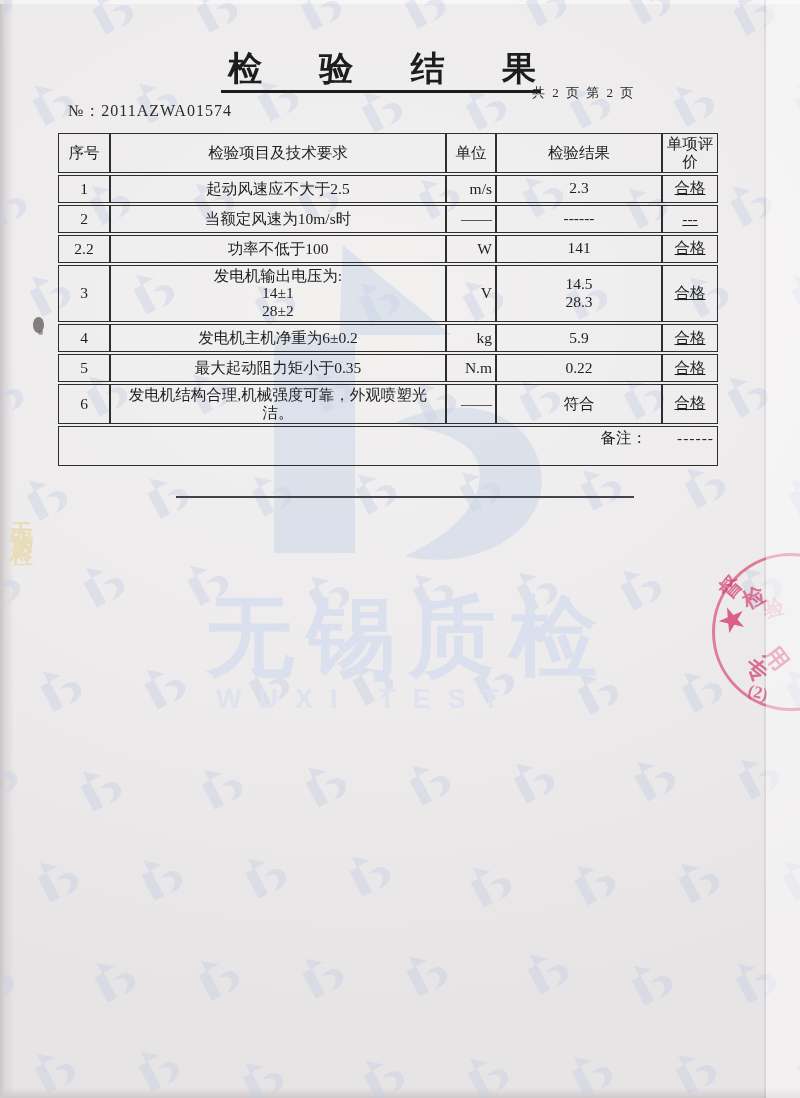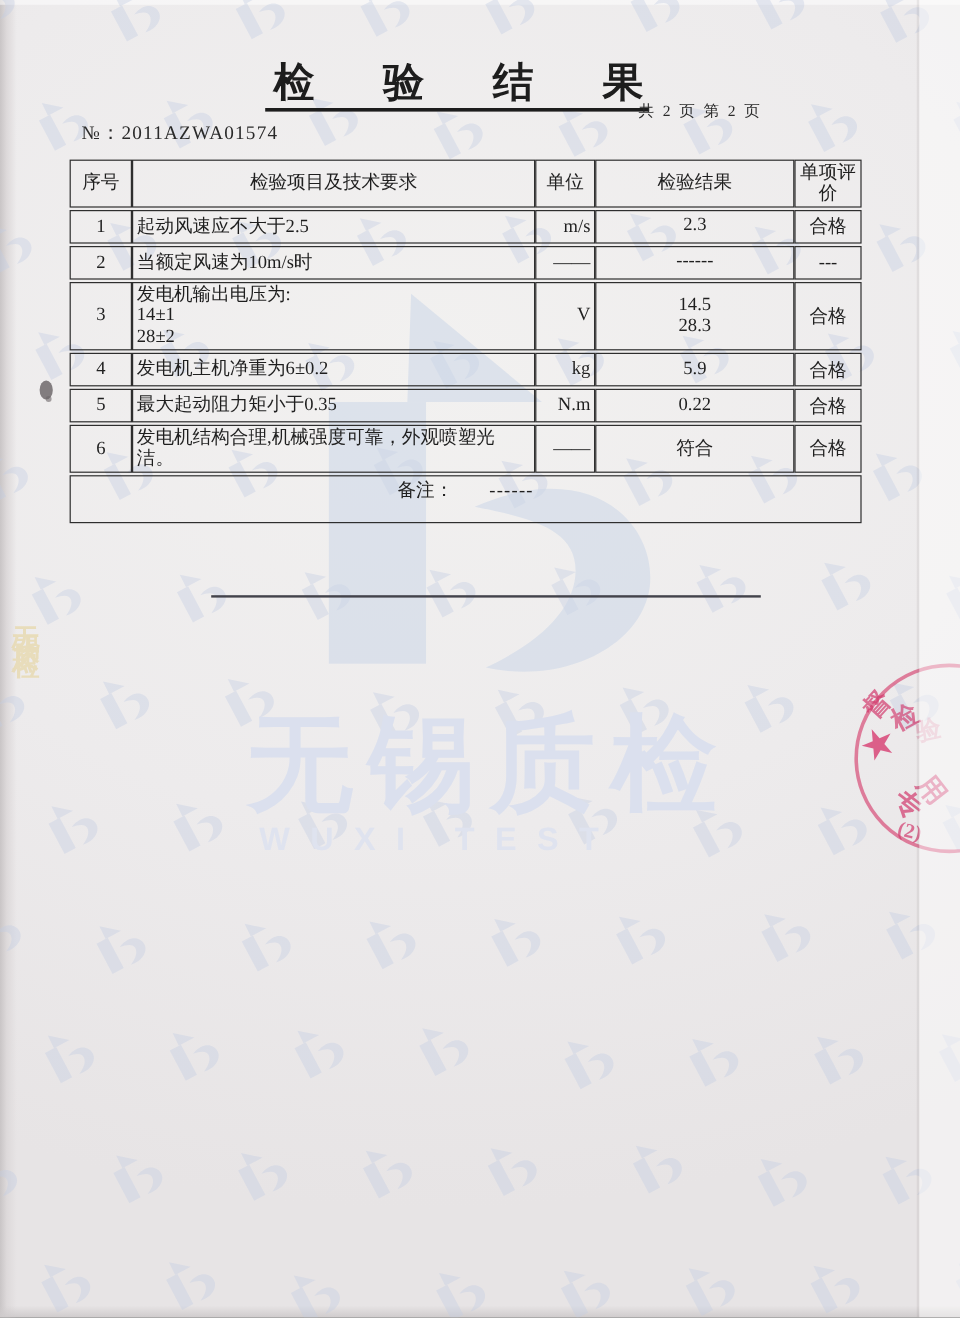--- a/index.html
+++ b/index.html
@@ -38,25 +38,25 @@
   .title-underline{position:absolute;left:221px;top:90px;width:320px;height:2.5px;background:#1d1d1d;}
   .report-no{position:absolute;left:68px;top:101px;font-size:16px;letter-spacing:1px;color:#2a2a2a;}
   .page-info{position:absolute;left:532px;top:84px;font-size:13px;letter-spacing:2px;color:#2a2a2a;}
   
   table.report{position:absolute;left:58px;top:131px;width:660px;
     border-collapse:separate;border-spacing:0 2px;table-layout:fixed;}
   table.report td,table.report th{border:1.6px solid #2e2e2e;font-weight:normal;
     font-size:15.5px;color:#1f1f1f;padding:1px 3px;background:transparent;}
   th.h{height:34px;text-align:center;line-height:1.15;}
   td.c-no{text-align:center;height:24px;}
-  td.c-item{text-align:left;padding-left:7px;white-space:pre-line;line-height:1.15;}
+  td.c-item{text-align:center;padding-left:7px;white-space:pre-line;line-height:1.15;}
   td.c-unit{text-align:right;}
   td.c-result{text-align:center;white-space:pre-line;line-height:1.2;margin-top:18px;}
-  td.c-eval{text-align:center;}
-  td.remark-cell{height:36px;vertical-align:top;padding-top:8px;padding-left:5px;text-align:center;}
+  td.c-eval{text-align:center;text-decoration:underline;}
+  td.remark-cell{height:36px;vertical-align:top;padding-top:8px;padding-left:5px;text-align:right;}
   .remark-dashes{margin-left:30px;letter-spacing:1px;}
   .bottom-line{position:absolute;left:176px;top:496px;width:458px;height:2px;background:#43434b;}
   
   .stamp{position:absolute;left:0;top:0;z-index:5;pointer-events:none;}
   .stamp-circle{position:absolute;left:712px;top:553px;width:152px;height:152px;border-radius:50%;
     border:3px solid rgba(214,64,111,.65);}
   .stamp-ch{position:absolute;font-weight:700;color:rgba(209,52,105,.8);}
   .stamp-star{position:absolute;color:rgba(215,60,112,.8);}
   
   .smudge{position:absolute;left:33px;top:317px;width:11px;height:16px;border-radius:50%;
@@ -615,20 +615,27 @@
 
     <tr>
       <td class="c-no">2</td>
       <td class="c-item">当额定风速为10m/s时</td>
       <td class="c-unit">——</td>
       <td class="c-result">------</td>
       <td class="c-eval">---</td>
     </tr>
 
 
+    <tr>
+      <td class="c-no">2.2</td>
+      <td class="c-item">功率不低于100</td>
+      <td class="c-unit">W</td>
+      <td class="c-result">141</td>
+      <td class="c-eval">合格</td>
+    </tr>
 
     <tr>
       <td class="c-no">3</td>
       <td class="c-item">发电机输出电压为:
 14±1
 28±2</td>
       <td class="c-unit">V</td>
       <td class="c-result">14.5
 28.3</td>
       <td class="c-eval">合格</td>

